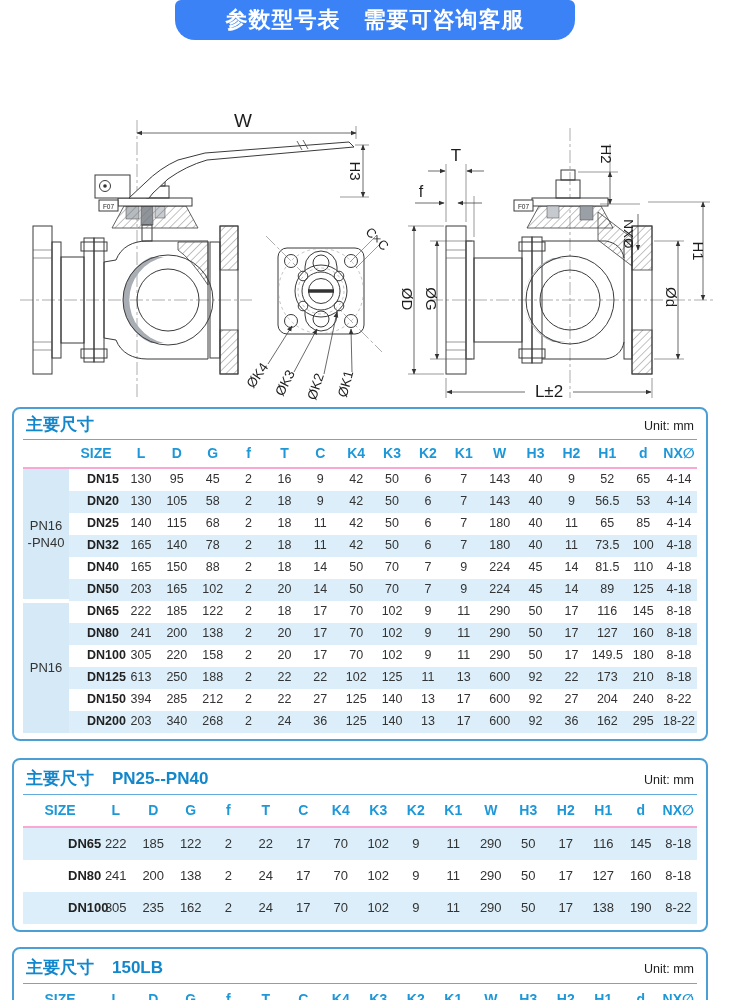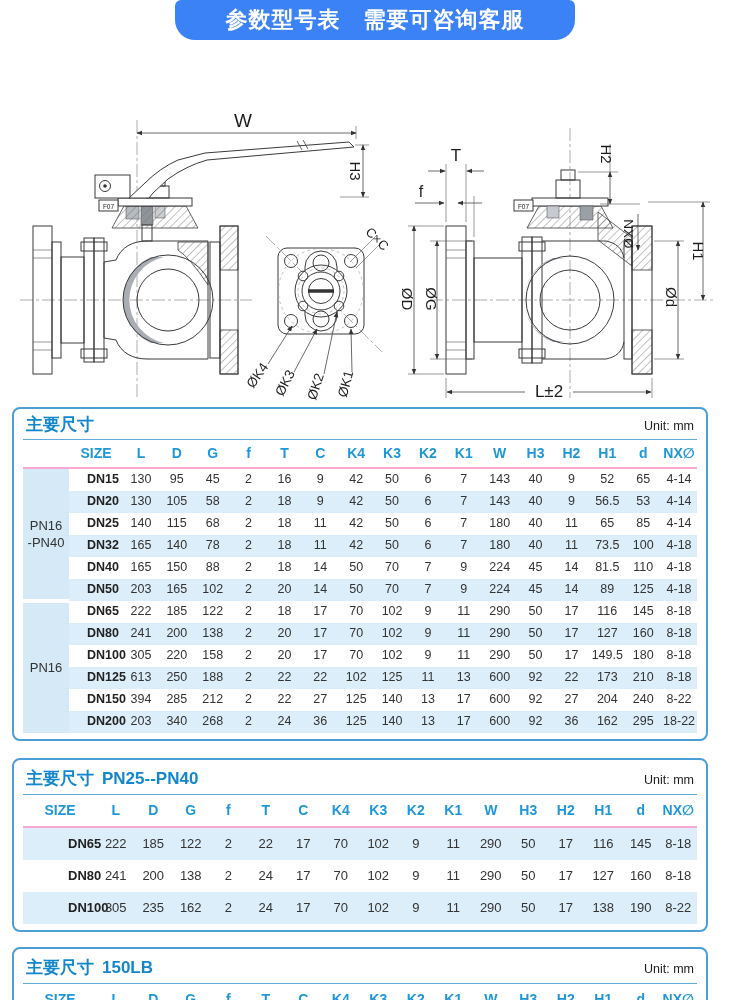--- a/index.html
+++ b/index.html
@@ -11,21 +11,21 @@
   .banner span{color:#fff;font-size:22px;font-weight:700;letter-spacing:1px;}
 
   svg.drawing{position:absolute;top:95px;left:0;width:750px;height:310px;}
   svg text{fill:#1d1d1d;}
 
   .tbl{position:absolute;left:12px;width:696px;background:#fff;border:2px solid #4C9FD4;
     border-radius:8px;padding:0 9px 6px;box-sizing:border-box;}
   .titlebar{display:flex;align-items:baseline;padding:6px 3px 5px;border-bottom:1px solid #62ABDB;}
   .roomy .titlebar{padding:9px 3px 6px;}
   .title,.subtitle{color:#1287CC;font-weight:700;font-size:17px;line-height:19px;}
-  .subtitle{margin-left:8px;}
+  .subtitle{margin-left:18px;}
   .unit{margin-left:auto;color:#1e1e1e;font-size:12.5px;}
   table.grid{width:100%;border-collapse:collapse;table-layout:fixed;}
   .grid th{color:#1E97D8;font-size:14px;font-weight:700;text-align:center;
     padding:5px 0 6px;border-bottom:2px solid #f9a8d4;white-space:nowrap;}
   .roomy th{padding:7px 0 8px;}
   .grid td{text-align:center;color:#333;font-size:12.5px;line-height:15px;white-space:nowrap;}
   .compact td{padding:3px 0 4px;}
   .roomy td{padding:8px 0 9px;font-size:13px;}
   td.size{text-align:left;font-weight:700;color:#222;}
   .compact td.size{padding-left:18px;margin-top:16px;}

